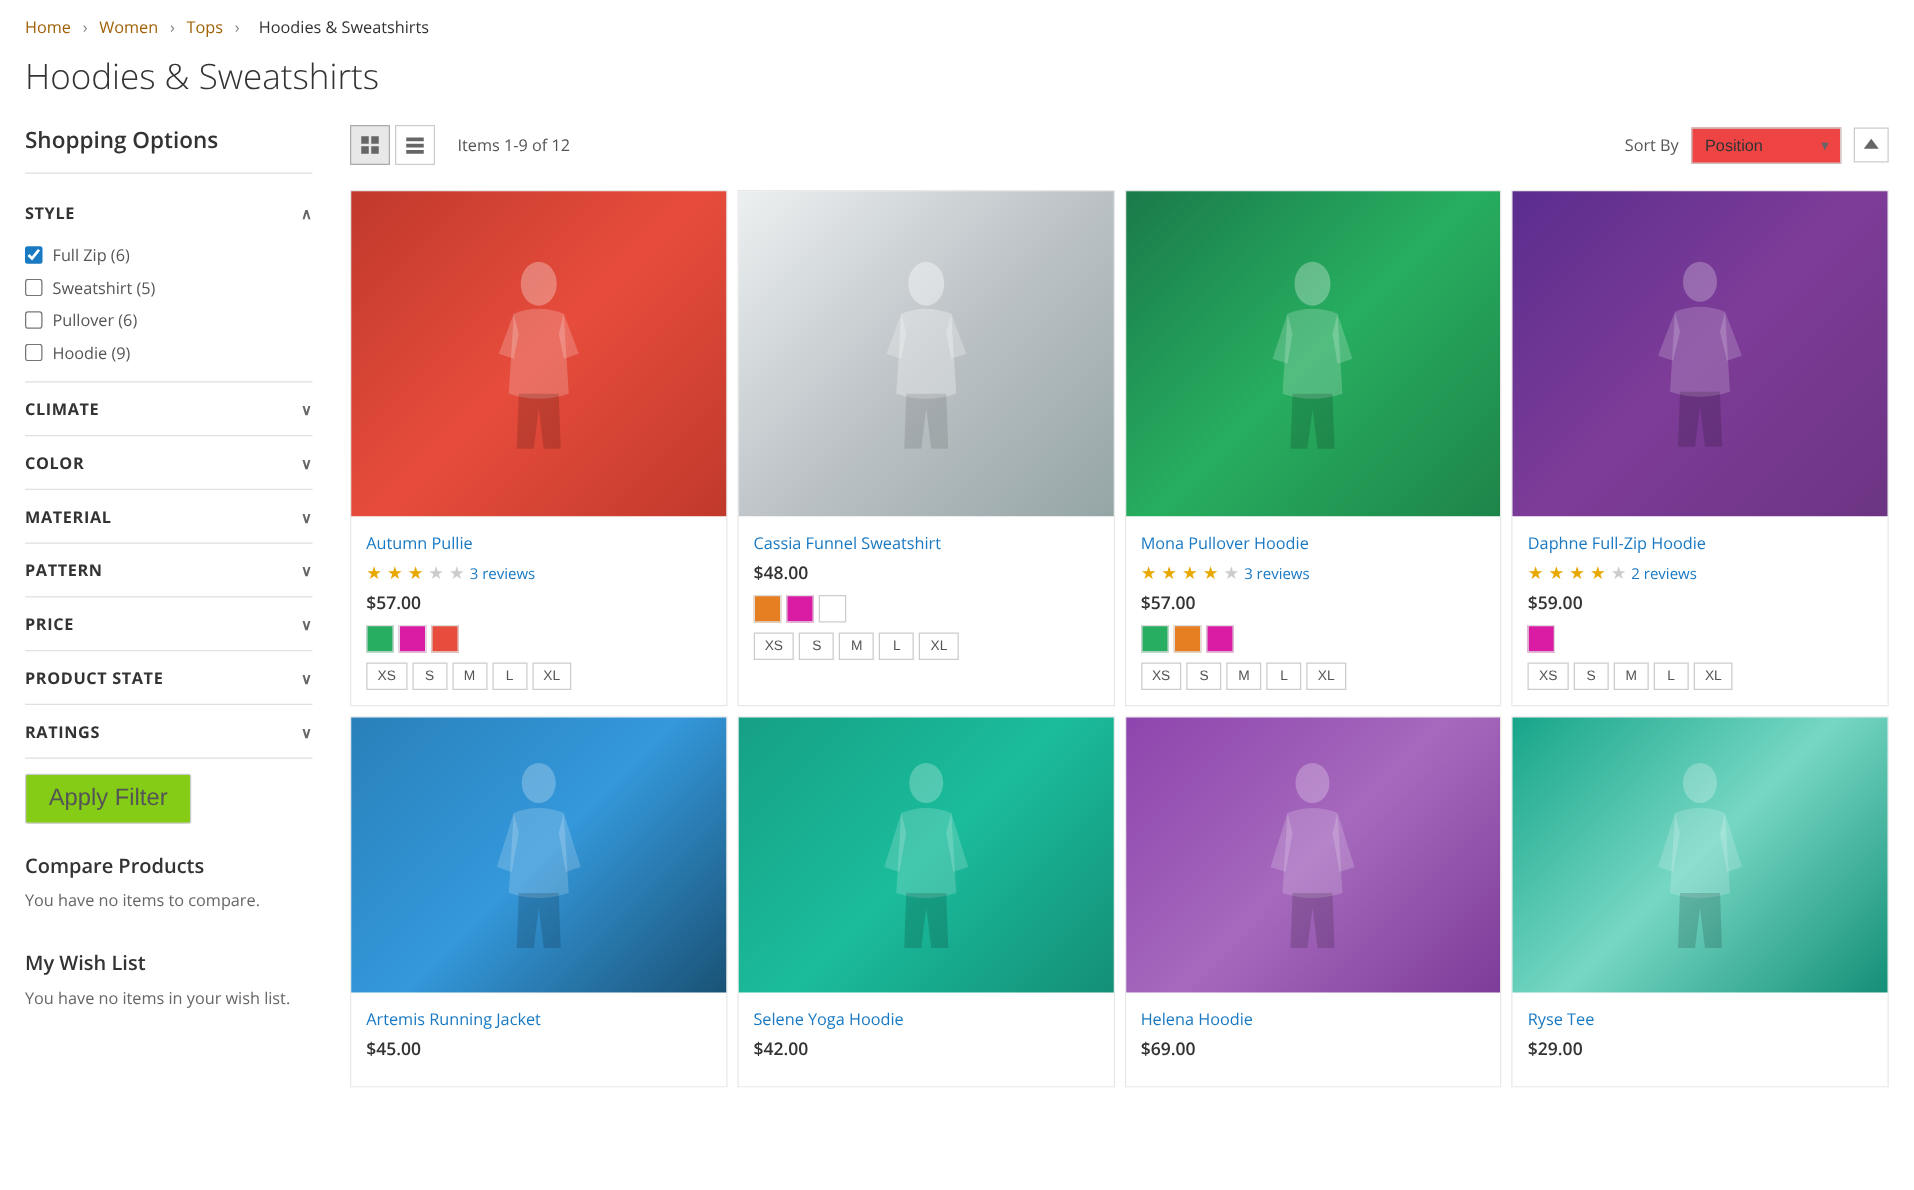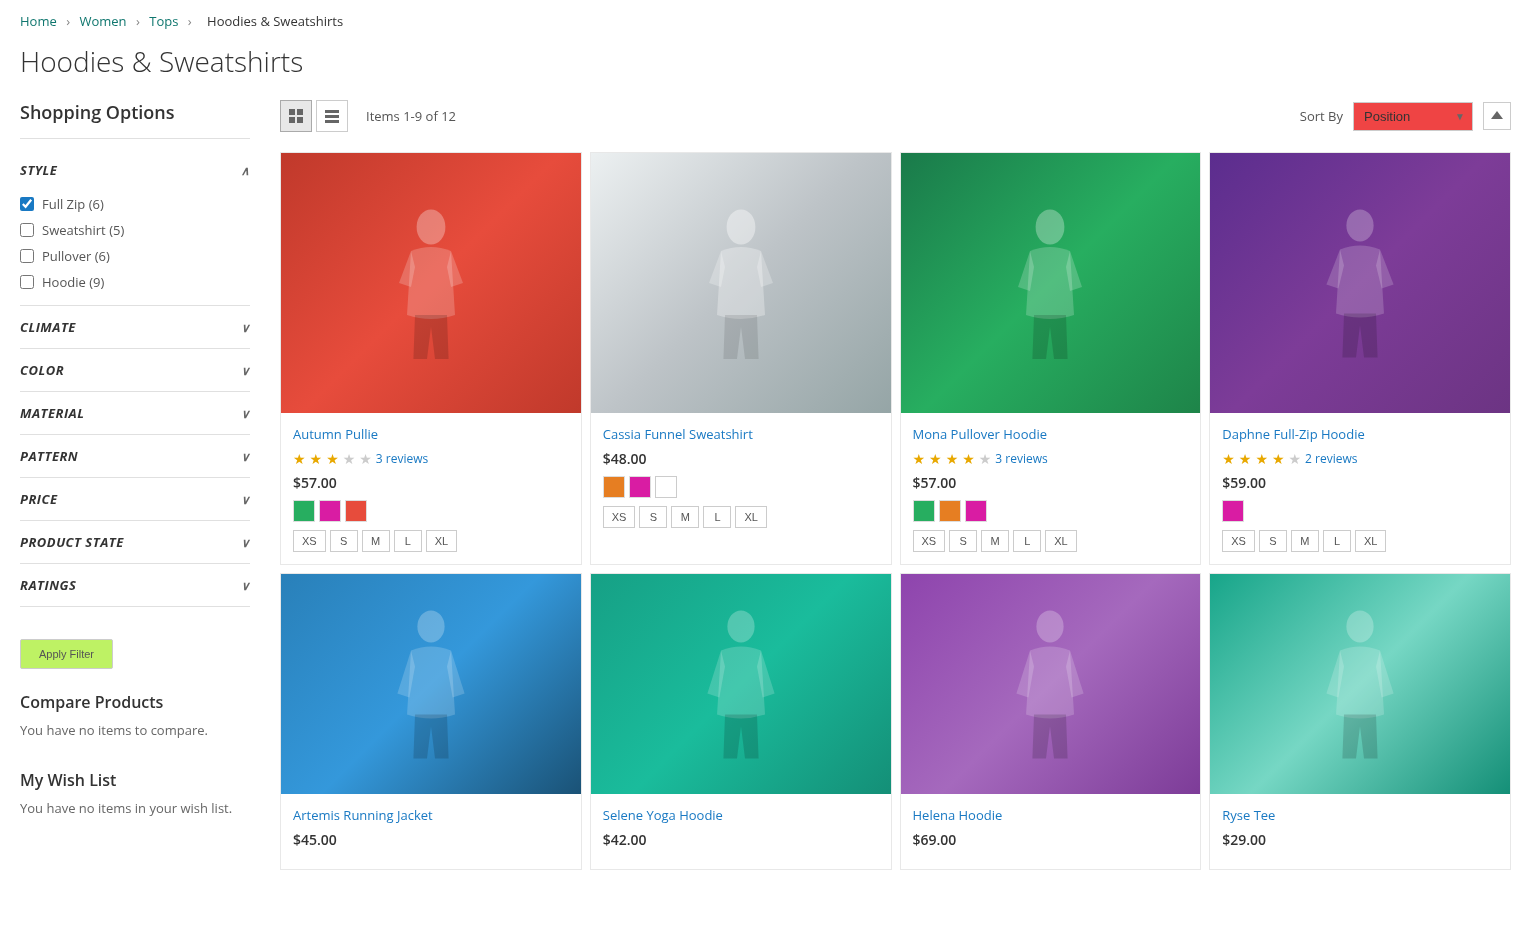--- a/index.html
+++ b/index.html
@@ -1,41 +1,41 @@
 <!DOCTYPE html>
 <html><head>
   <meta charset="utf-8">
   <style>
     * { box-sizing: border-box; margin: 0; padding: 0; }
     body { font-family: 'Open Sans', Arial, sans-serif; font-size: 14px; color: #333; background: #fff; }
     
     .breadcrumb { padding: 12px 20px; font-size: 13px; color: #888; }
-    .breadcrumb a { color: #0f766e; text-decoration: none; }
+    .breadcrumb a { color: #a16207; text-decoration: none; }
     .breadcrumb span { margin: 0 6px; }
     .breadcrumb .current { color: #333; }
     
     .page-title { padding: 0 20px 20px 20px; font-size: 28px; font-weight: 300; color: #333; }
     
     .main-layout { display: flex; padding: 0 20px; gap: 30px; }
     
     
     .sidebar { width: 230px; flex-shrink: 0; }
     
     .shopping-options-title { font-size: 18px; font-weight: 600; color: #333; padding-bottom: 14px; border-bottom: 1px solid #e0e0e0; margin-bottom: 10px; }
     
     .filter-section { border-bottom: 1px solid #e0e0e0; }
-    .filter-section-header { display: flex; justify-content: space-between; align-items: center; padding: 12px 0; cursor: pointer; font-size: 13px; font-weight: 700; color: #333; letter-spacing: 0.5px; text-transform: uppercase; font-style: italic; }
+    .filter-section-header { display: flex; justify-content: space-between; align-items: center; padding: 12px 0; cursor: pointer; font-size: 13px; font-weight: 700; color: #333; letter-spacing: 0.5px; text-transform: uppercase; }
     .filter-section-header .chevron { font-size: 12px; color: #666; }
     
     .filter-content { padding-bottom: 10px; }
     .filter-item { display: flex; align-items: center; gap: 8px; padding: 4px 0; font-size: 13px; color: #555; cursor: pointer; }
     .filter-item input[type="checkbox"] { width: 14px; height: 14px; cursor: pointer; accent-color: #1979c3; }
     .filter-item label { cursor: pointer; }
     
-    .apply-filter-btn { margin-top: 32px; padding: 8px 18px; background: #bef264; border: 1px solid #ccc; color: #555; font-size: 11px; cursor: pointer; border-radius: 2px; }
+    .apply-filter-btn { margin-top: 12px; padding: 8px 18px; background: #84cc16; border: 1px solid #ccc; color: #555; font-size: 19px; cursor: pointer; border-radius: 2px; }
     
     .sidebar-section-title { font-size: 16px; font-weight: 600; color: #333; margin-top: 22px; margin-bottom: 8px; }
     .sidebar-section-text { font-size: 13px; color: #666; line-height: 1.5; }
     
     
     .main-content { flex: 1; }
     
     .toolbar { display: flex; align-items: center; justify-content: space-between; margin-bottom: 20px; }
     .toolbar-left { display: flex; align-items: center; gap: 8px; }
     .view-toggle { display: flex; gap: 4px; }

